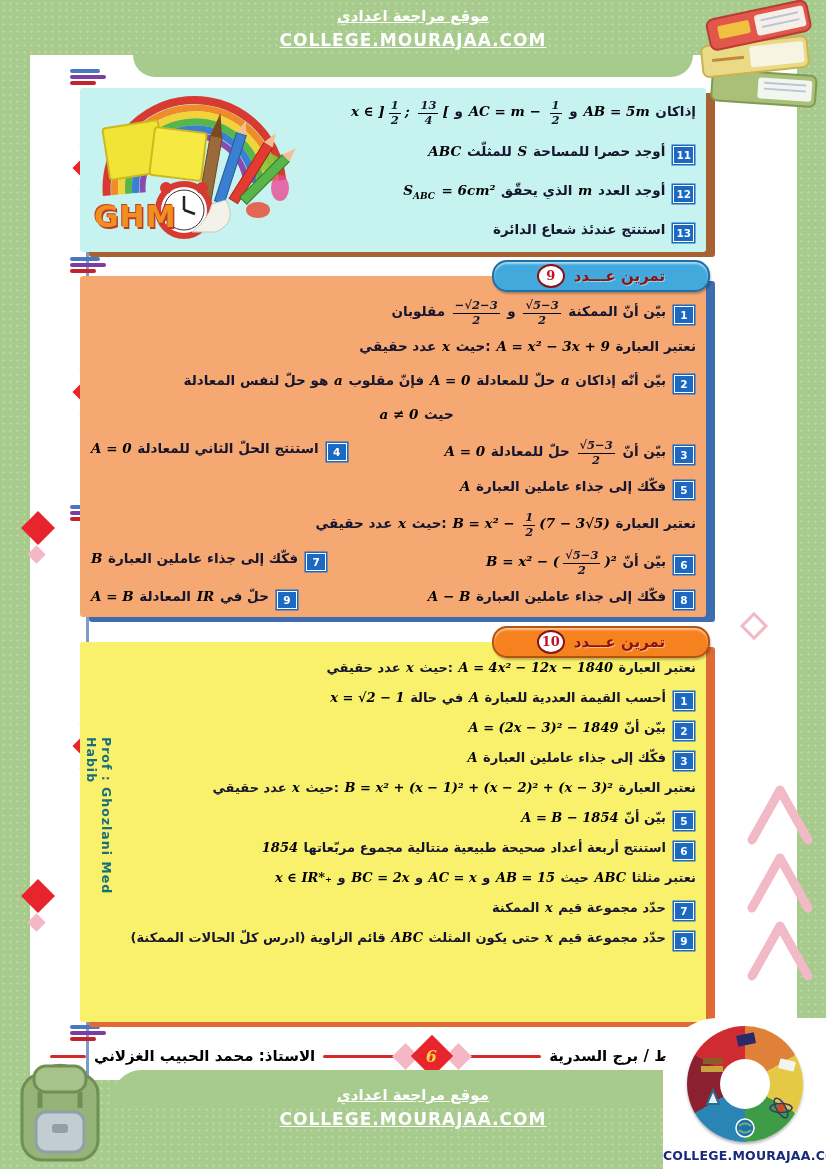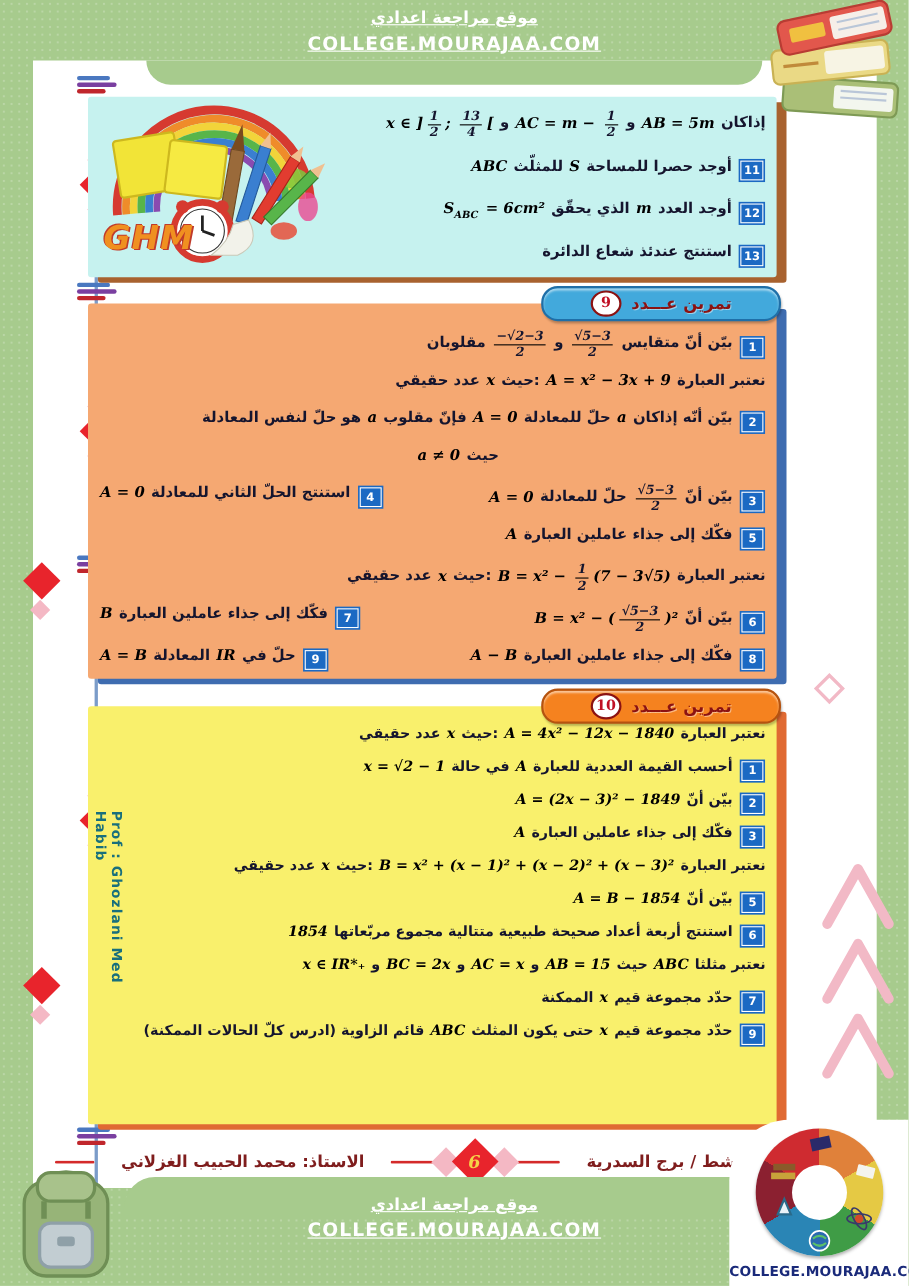--- a/index.html
+++ b/index.html
@@ -55,29 +55,29 @@
   .seg-m{font-family:"DejaVu Serif",serif;font-style:italic;font-weight:bold;color:#000;unicode-bidi:isolate;white-space:pre;padding:0 1px;}
   .seg-g{unicode-bidi:isolate;direction:ltr;white-space:nowrap;}
   .frac{display:inline-block;vertical-align:-8px;text-align:center;font-family:"DejaVu Serif",serif;font-weight:bold;font-style:italic;line-height:1;margin:0 3px;unicode-bidi:isolate;direction:ltr;}
   .fn{display:block;border-bottom:1.5px solid #000;padding:0 2px 1px;font-size:11.5px;}
   .fd{display:block;padding-top:1px;font-size:11.5px;}
   .ssub{font-size:9px;vertical-align:-4px;}
   .nbadge{display:inline-block;min-width:14px;height:16px;line-height:16px;text-align:center;background:#1b69c3;color:#fff;font-size:10.5px;font-weight:bold;border:1.5px solid #ffffff;box-shadow:0 0 0 1.5px #1b69c3;margin-left:8px;margin-right:2px;vertical-align:-3px;padding:0 2px;font-family:"DejaVu Sans",sans-serif;}
   
   .prof-side{position:absolute;left:4px;top:50%;transform:translateY(-50%);writing-mode:vertical-rl;color:#186f7c;font-weight:bold;font-size:12.5px;letter-spacing:1px;font-family:"DejaVu Sans",sans-serif;}
   
-  .ghm{position:absolute;left:8px;top:4px;width:210px;height:150px;font-style:italic;}
+  .ghm{position:absolute;left:8px;top:4px;width:210px;height:150px;}
   .ghm-text{position:absolute;left:6px;bottom:8px;font-size:30px;font-weight:bold;color:#f09020;text-shadow:1.5px 1.5px 0 #c03a2a,-1px -1px 0 #c03a2a;letter-spacing:1px;}
   
   .footer-rule{position:absolute;left:20px;right:24px;top:982px;height:38px;display:flex;direction:rtl;align-items:center;z-index:3;}
   .fline{height:0;border-top:3px solid #d42a2a;border-radius:2px;}
   .fgrow{flex-grow:1;}
   .fshort1{width:26px;}
   .fshort2{width:36px;}
-  .ftext{color:#7f1d1d;font-weight:bold;font-size:15px;margin:0 24px;white-space:nowrap;}
+  .ftext{color:#000000;font-weight:bold;font-size:15px;margin:0 8px;white-space:nowrap;}
   .fcluster{display:flex;align-items:center;margin:0 4px;}
   .fcluster .dp{width:19px;height:19px;background:#f4b8c4;transform:rotate(45deg);margin:0 -2px;}
   .fcluster .dr{width:30px;height:30px;background:#e8242c;transform:rotate(45deg);margin:0 4px;display:flex;align-items:center;justify-content:center;z-index:1;}
   .fcluster .dr span{transform:rotate(-45deg);color:#f5d348;font-family:"DejaVu Serif",serif;font-style:italic;font-weight:bold;font-size:16px;}
   
   .books-art{position:absolute;right:0;top:0;width:140px;height:112px;z-index:3;}
   .backpack-art{position:absolute;left:2px;top:1050px;width:116px;height:116px;z-index:5;}
   .logo-corner{position:absolute;left:663px;top:1018px;width:163px;height:151px;background:#ffffff;border-top-left-radius:55px;z-index:6;}
   .ring{position:absolute;left:24px;top:8px;width:116px;height:116px;border-radius:50%;
     background:conic-gradient(from -60deg,#cf2b30 0 60deg,#e0813a 60deg 120deg,#e5c944 120deg 180deg,#3f9c46 180deg 240deg,#2a85b5 240deg 300deg,#8b2030 300deg 360deg);
@@ -206,21 +206,21 @@
         <div class="line"><span class="nbadge">13</span><span class="seg-a" dir="rtl">استنتج عندئذ شعاع الدائرة</span></div>
       </div>
   </div>
 
   <div class="mathbox box-ex9">
     <div class="ex-pill pill-blue">
       <span class="t">تمرين عـــدد</span>
       <span class="n">9</span>
     </div>
     <div>
-        <div class="line"><span class="nbadge">1</span><span class="seg-a" dir="rtl">بيّن أنّ متقايس </span><span class="frac" dir="ltr"><span class="fn">√5−3</span><span class="fd">2</span></span><span class="seg-a" dir="rtl"> و </span><span class="frac" dir="ltr"><span class="fn">−√2−3</span><span class="fd">2</span></span><span class="seg-a" dir="rtl"> مقلوبان</span></div>
+        <div class="line"><span class="nbadge">1</span><span class="seg-a" dir="rtl">بيّن أنّ الممكنة </span><span class="frac" dir="ltr"><span class="fn">√5−3</span><span class="fd">2</span></span><span class="seg-a" dir="rtl"> و </span><span class="frac" dir="ltr"><span class="fn">−√2−3</span><span class="fd">2</span></span><span class="seg-a" dir="rtl"> مقلوبان</span></div>
         <div class="line"><span class="seg-a" dir="rtl">نعتبر العبارة </span><span class="seg-m" dir="ltr">A = x² − 3x + 9</span><span class="seg-a" dir="rtl"> :حيث </span><span class="seg-m" dir="ltr">x</span><span class="seg-a" dir="rtl"> عدد حقيقي</span></div>
         <div class="line"><span class="nbadge">2</span><span class="seg-a" dir="rtl">بيّن أنّه إذاكان </span><span class="seg-m" dir="ltr">a</span><span class="seg-a" dir="rtl"> حلّ للمعادلة </span><span class="seg-m" dir="ltr">A = 0</span><span class="seg-a" dir="rtl"> فإنّ مقلوب </span><span class="seg-m" dir="ltr">a</span><span class="seg-a" dir="rtl"> هو حلّ لنفس المعادلة</span></div>
         <div class="line" style="margin-right: 40%; text-align: right;"><span class="seg-a" dir="rtl">حيث </span><span class="seg-m" dir="ltr">a ≠ 0</span></div>
         <div class="pairrow">
           <div class="line"><span class="nbadge">3</span><span class="seg-a" dir="rtl">بيّن أنّ </span><span class="frac" dir="ltr"><span class="fn">√5−3</span><span class="fd">2</span></span><span class="seg-a" dir="rtl"> حلّ للمعادلة </span><span class="seg-m" dir="ltr">A = 0</span></div>
           <div class="line"><span class="nbadge">4</span><span class="seg-a" dir="rtl">استنتج الحلّ الثاني للمعادلة </span><span class="seg-m" dir="ltr">A = 0</span></div>
         </div>
         <div class="line"><span class="nbadge">5</span><span class="seg-a" dir="rtl">فكّك إلى جذاء عاملين العبارة </span><span class="seg-m" dir="ltr">A</span></div>
         <div class="line"><span class="seg-a" dir="rtl">نعتبر العبارة </span><span class="seg-g" dir="ltr"><span class="seg-m" dir="ltr">B = x² − </span><span class="frac" dir="ltr"><span class="fn">1</span><span class="fd">2</span></span><span class="seg-m" dir="ltr">(7 − 3√5)</span></span><span class="seg-a" dir="rtl"> :حيث </span><span class="seg-m" dir="ltr">x</span><span class="seg-a" dir="rtl"> عدد حقيقي</span></div>
         <div class="pairrow">

